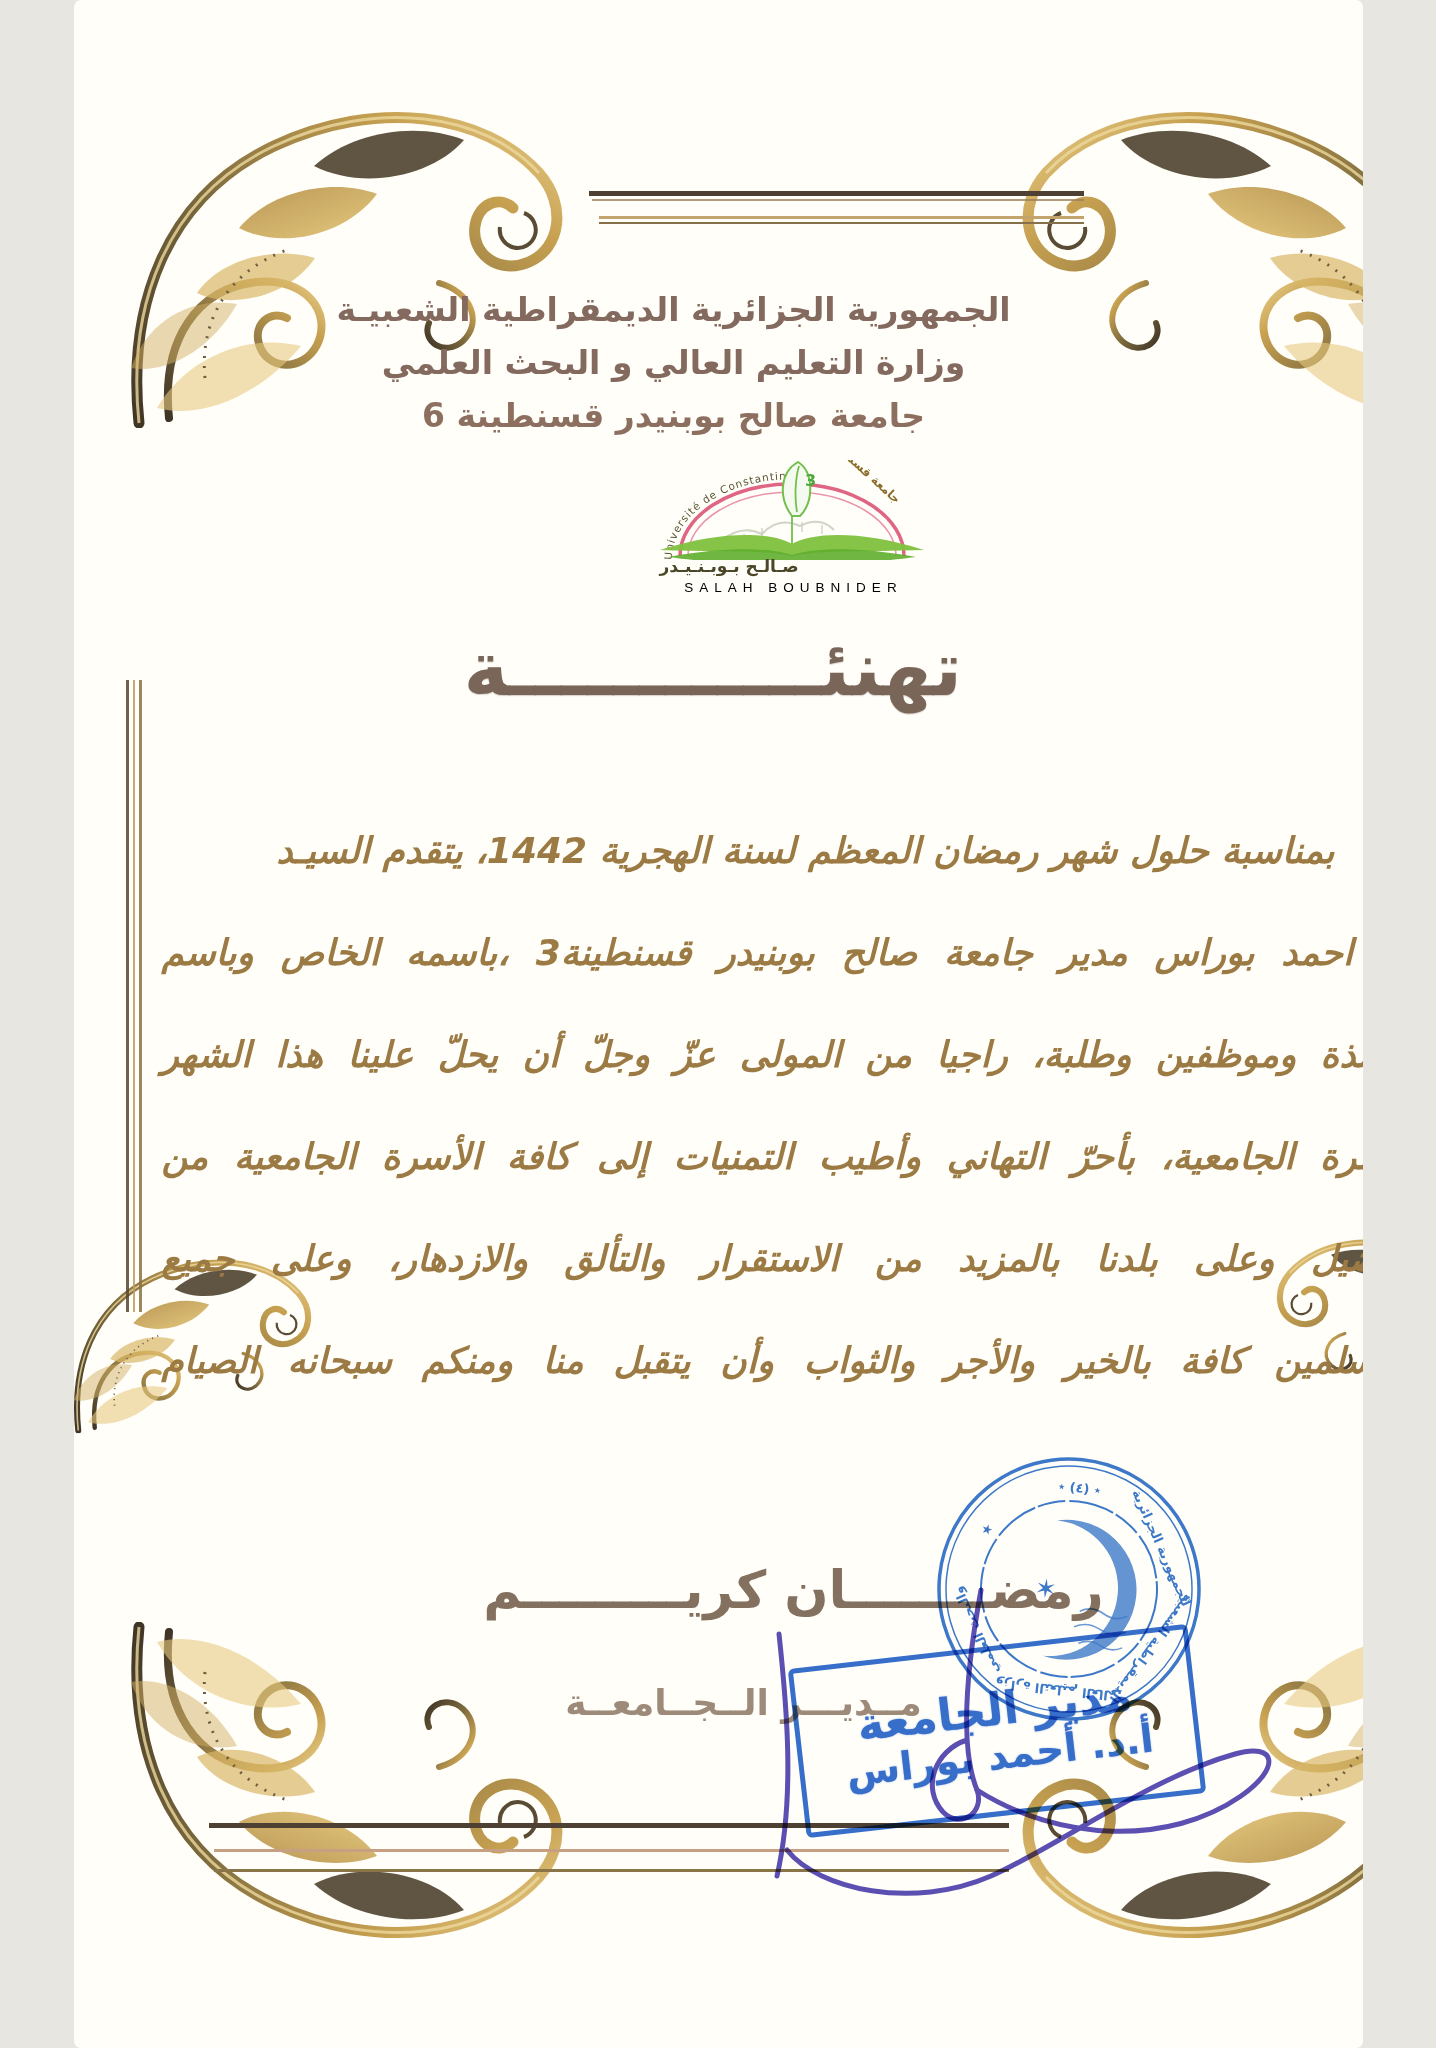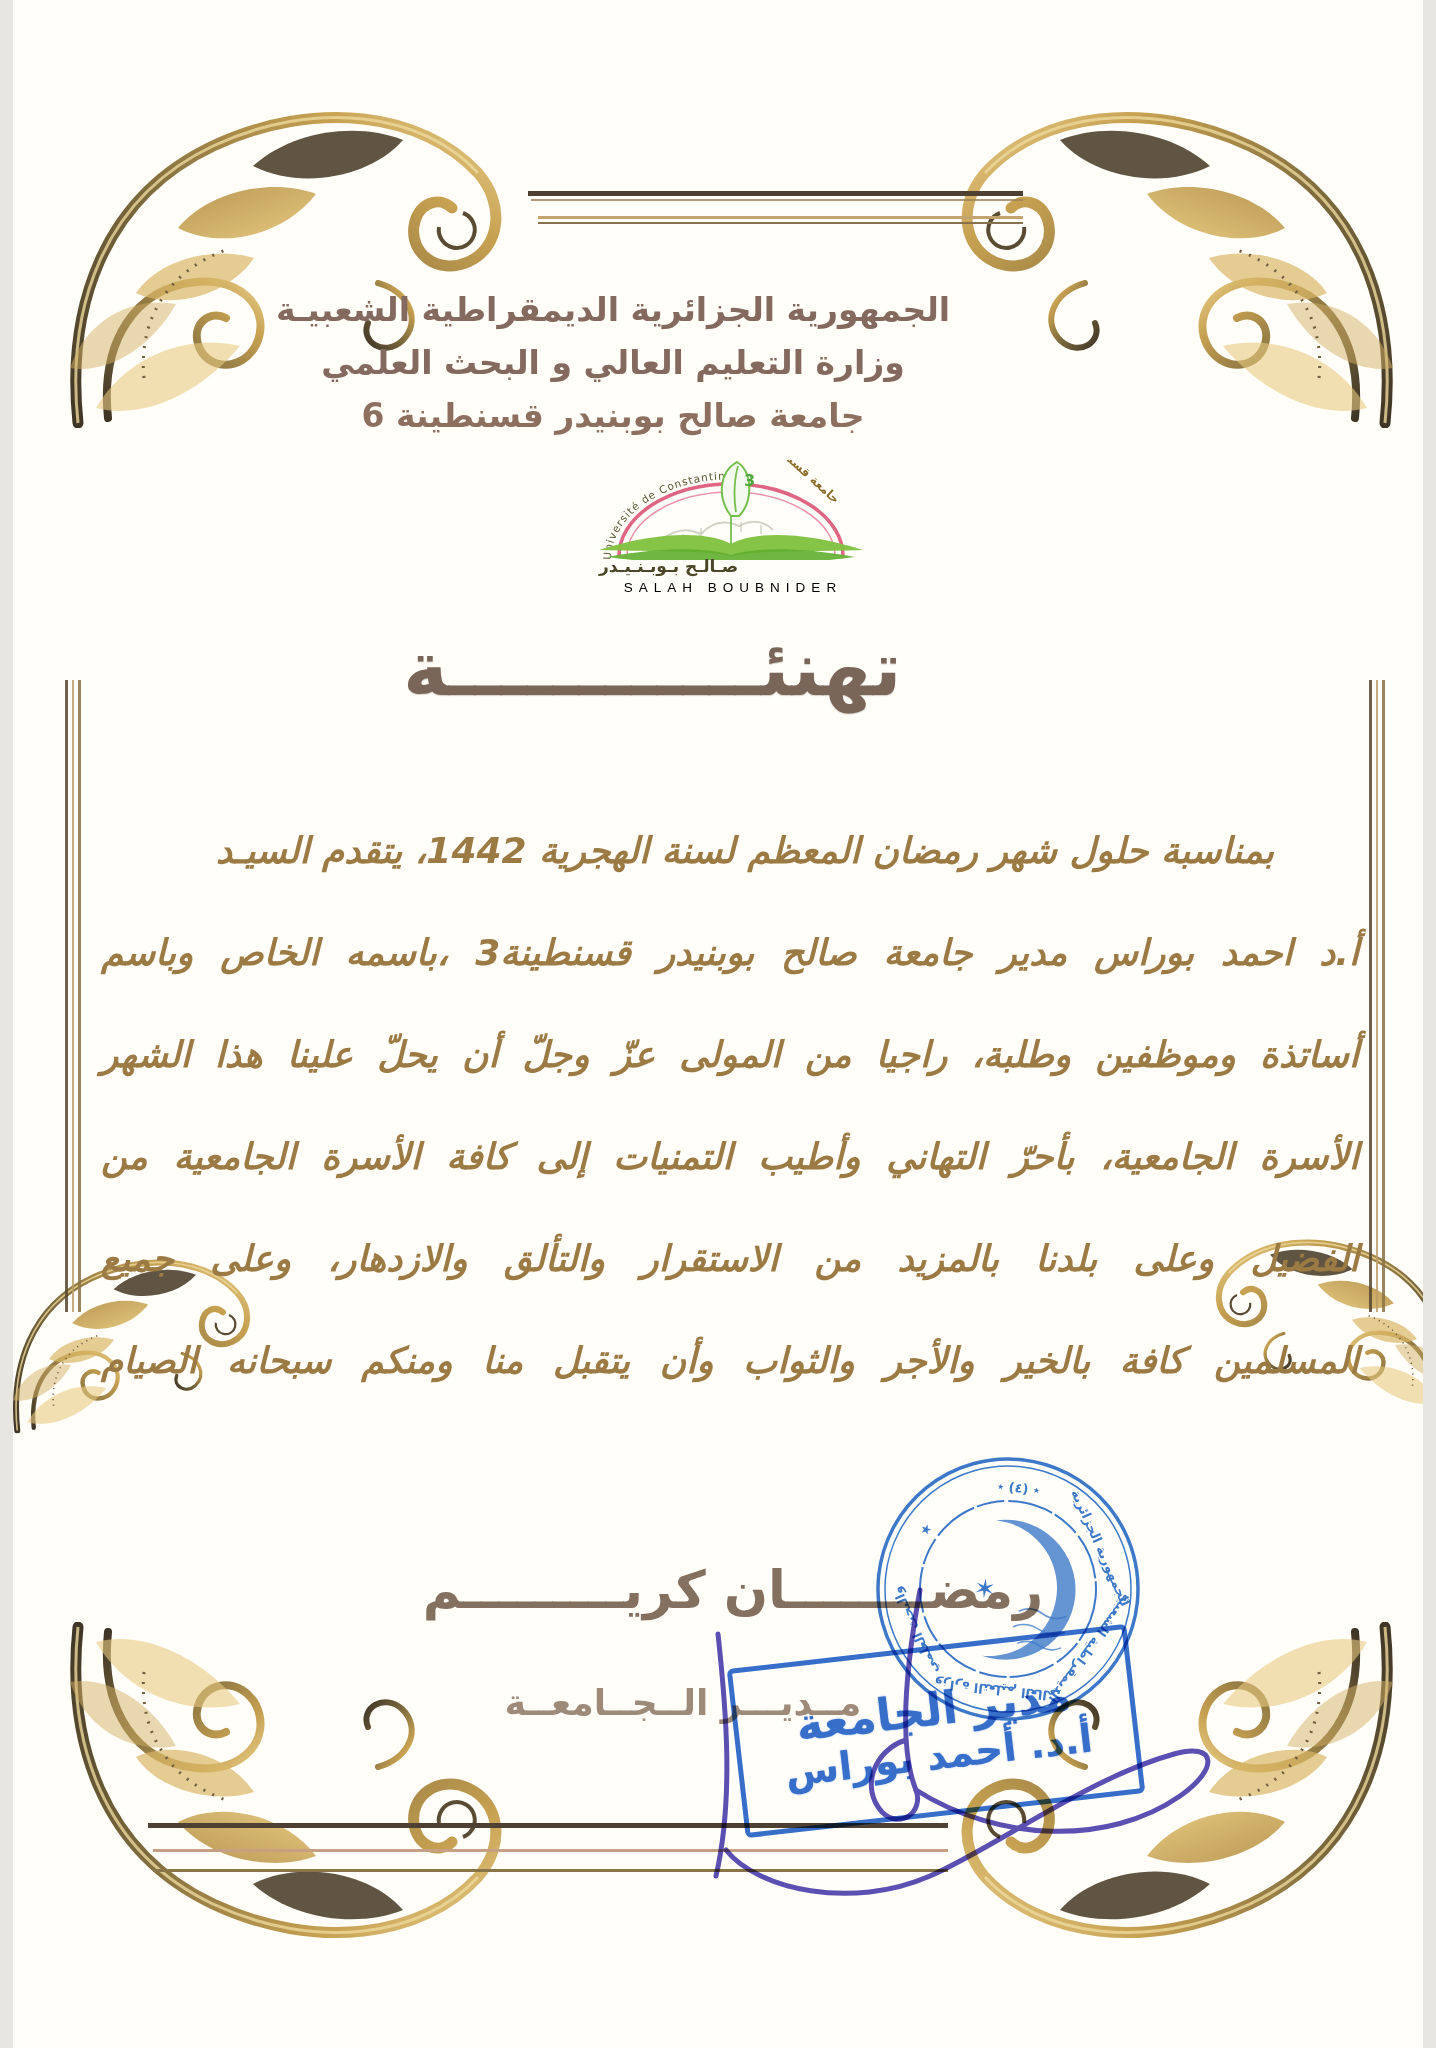--- a/index.html
+++ b/index.html
@@ -1,17 +1,17 @@
 <!DOCTYPE html>
 <html><head>
 <meta charset="utf-8">
 <style>
   html,body{margin:0;padding:0;background:#e8e6e0;}
-  .page{position:relative;width:1410px;height:2048px;margin:0 auto;background:#fffef9;overflow:hidden;
-        font-family:"DejaVu Sans",sans-serif;}
+  .page{position:relative;width:1289px;height:2048px;margin:0 auto;background:#fffef9;overflow:hidden;
+        font-family:"DejaVu Sans",sans-serif;border-radius:7px;}
   
   .fl{position:absolute;width:470px;height:350px;z-index:1;mix-blend-mode:multiply;pointer-events:none;}
   .fl-tl{left:35px;top:78px;}
   .fl-tr{left:932px;top:78px;transform:scaleX(-1);}
   .fl-bl{left:35px;top:1622px;transform:scaleY(-1);}
   .fl-br{left:932px;top:1622px;transform:scale(-1,-1);}
   .fl-ml{left:-118px;top:1162px;transform:scale(.55);}
   .fl-mr{left:1088px;top:1142px;transform:scale(-.55,.55);}
   .vbar{position:absolute;width:27px;height:632px;top:680px;z-index:1;opacity:.85;
         background:repeating-linear-gradient(90deg,#55462f 0 3px,transparent 3px 7px,#bb9c66 7px 9px,transparent 9px 13px,#8a7144 13px 16px,transparent 16px 27px);}

